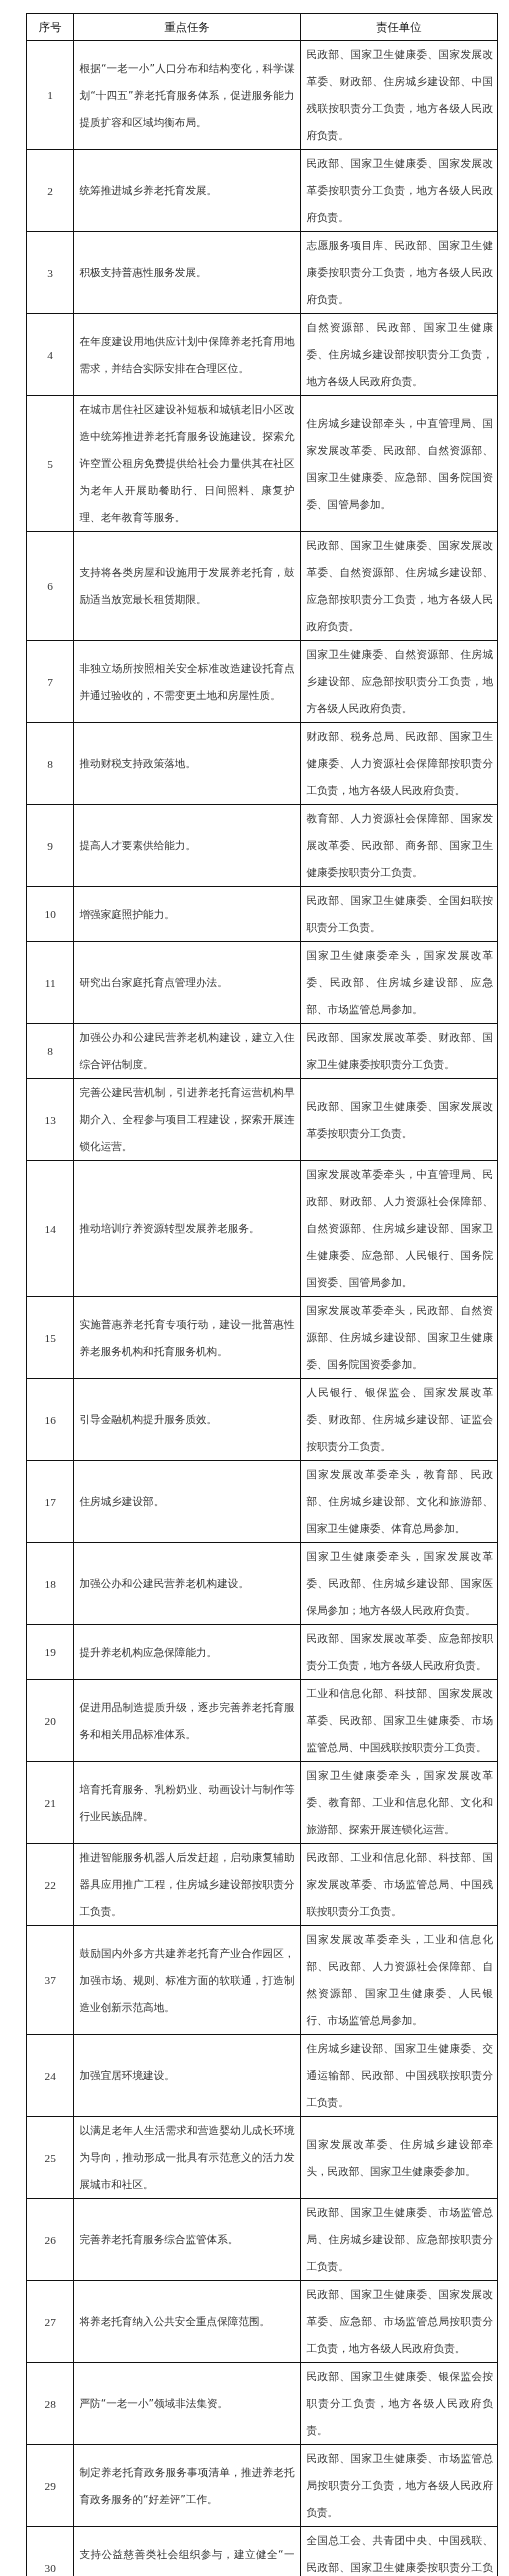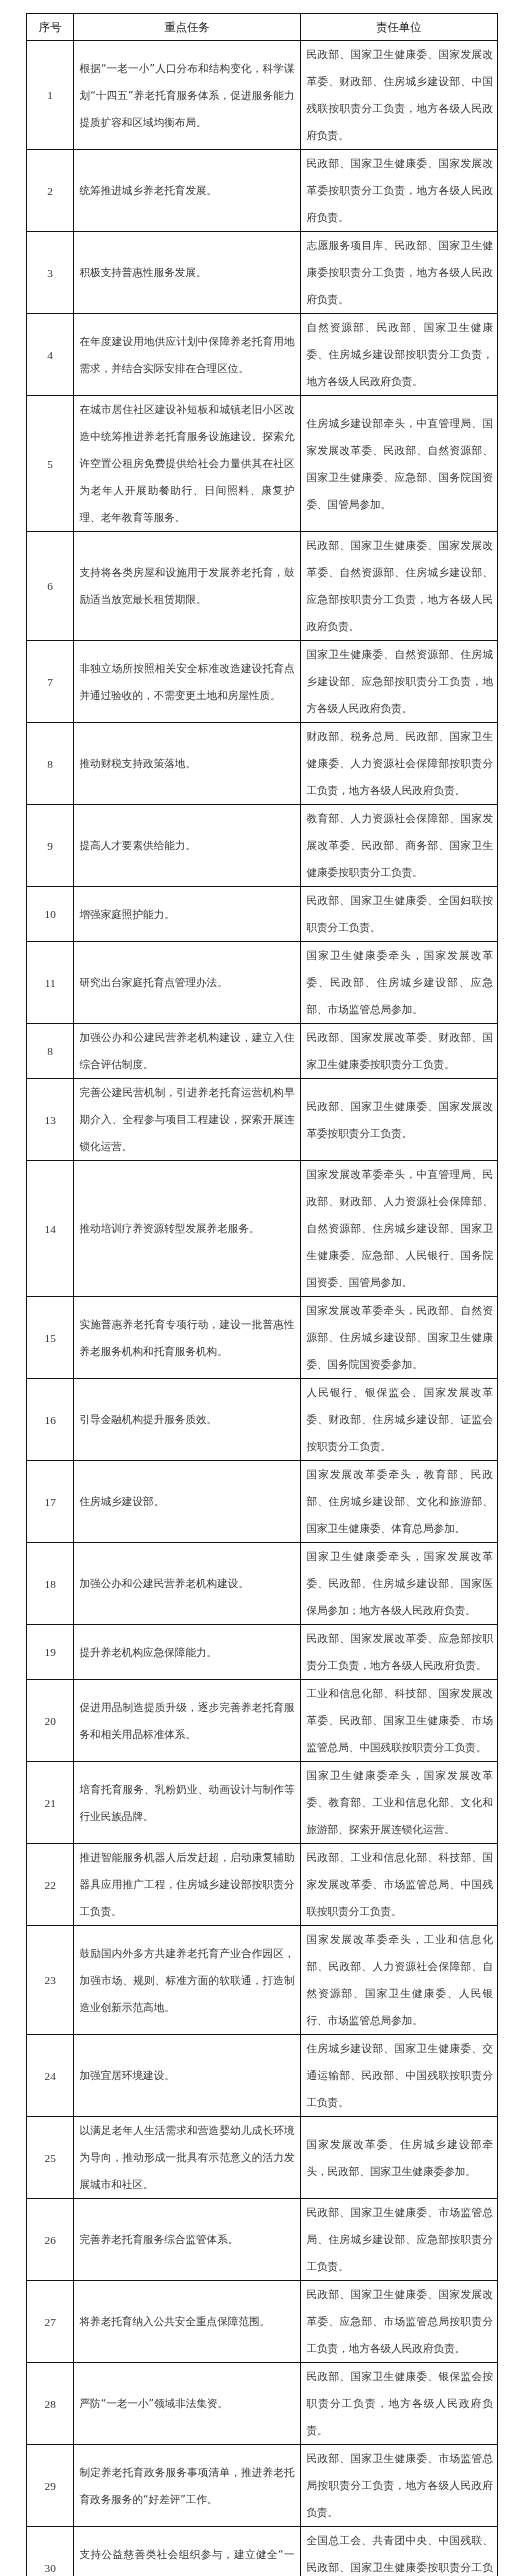--- a/index.html
+++ b/index.html
@@ -139,21 +139,21 @@
         <td class="no">21</td>
         <td class="task">培育托育服务、乳粉奶业、动画设计与制作等行业民族品牌。</td>
         <td class="unit">国家卫生健康委牵头，国家发展改革委、教育部、工业和信息化部、文化和旅游部、探索开展连锁化运营。</td>
       </tr>
       <tr class="data-row" style="height: 81px;">
         <td class="no">22</td>
         <td class="task">推进智能服务机器人后发赶超，启动康复辅助器具应用推广工程，住房城乡建设部按职责分工负责。</td>
         <td class="unit">民政部、工业和信息化部、科技部、国家发展改革委、市场监管总局、中国残联按职责分工负责。</td>
       </tr>
       <tr class="data-row" style="height: 109px;">
-        <td class="no">23</td>
+        <td class="no">37</td>
         <td class="task">鼓励国内外多方共建养老托育产业合作园区，加强市场、规则、标准方面的软联通，打造制造业创新示范高地。</td>
         <td class="unit">国家发展改革委牵头，工业和信息化部、民政部、人力资源社会保障部、自然资源部、国家卫生健康委、人民银行、市场监管总局参加。</td>
       </tr>
       <tr class="data-row" style="height: 81px;">
         <td class="no">24</td>
         <td class="task">加强宜居环境建设。</td>
         <td class="unit">住房城乡建设部、国家卫生健康委、交通运输部、民政部、中国残联按职责分工负责。</td>
       </tr>
       <tr class="data-row" style="height: 81px;">
         <td class="no">25</td>

